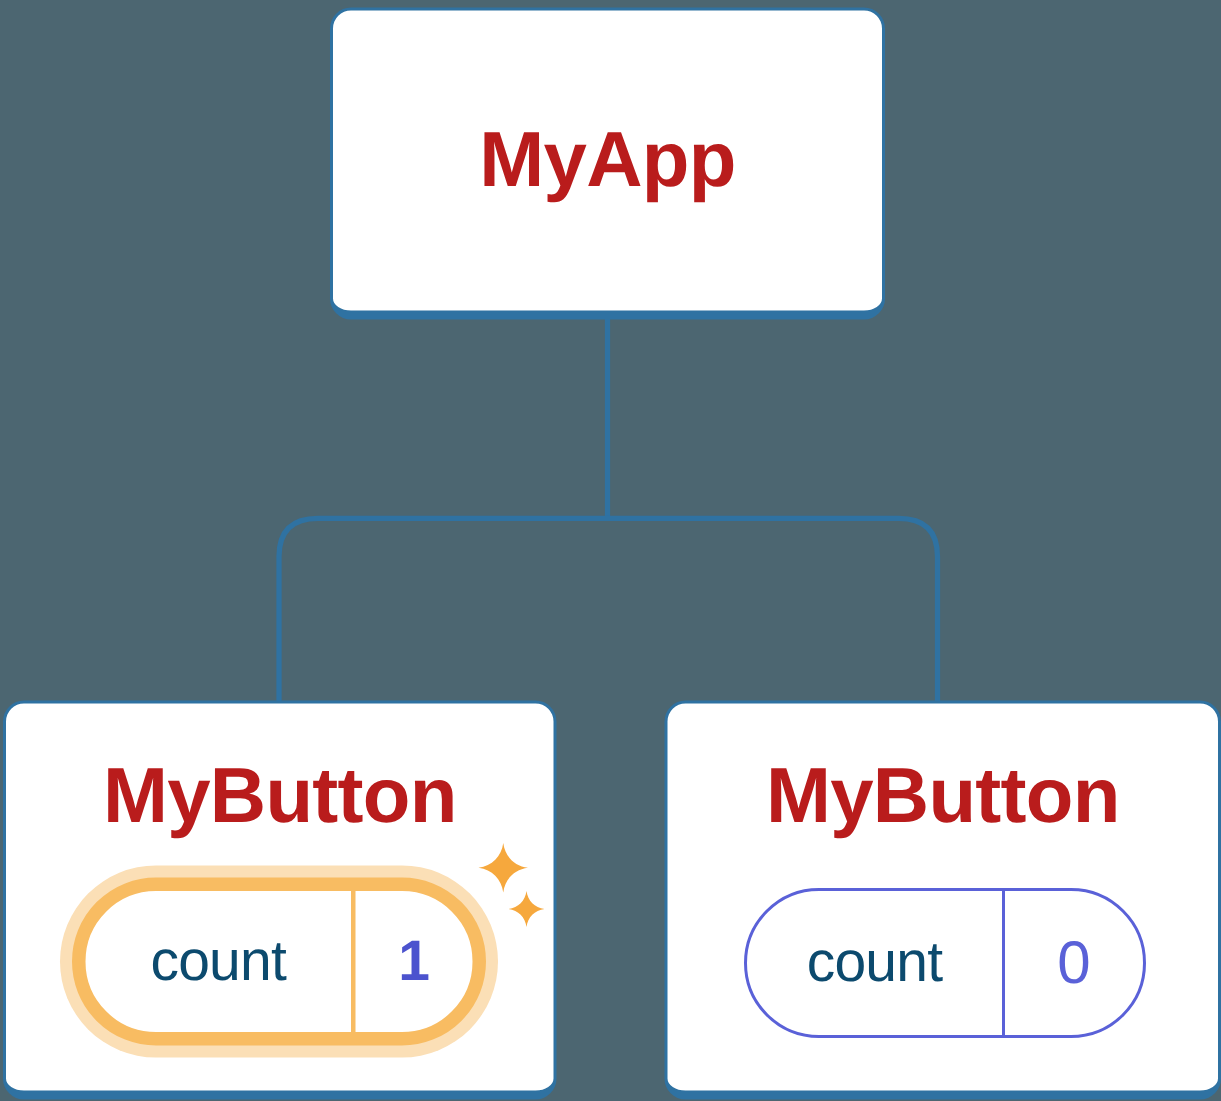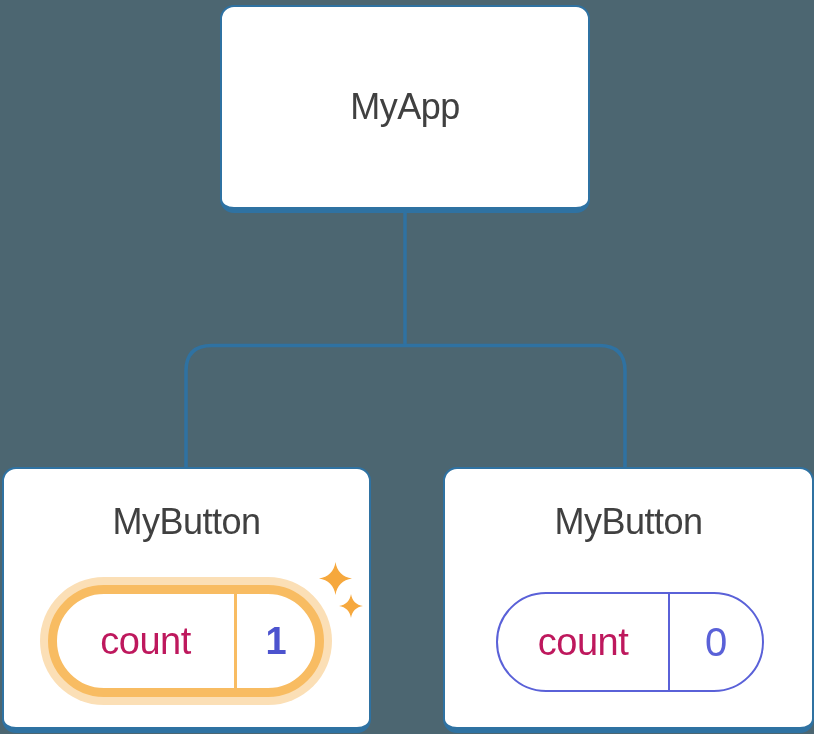--- a/index.html
+++ b/index.html
@@ -24,23 +24,23 @@
     z-index: 1;
   }
   #node-myapp {
     left: 220px; top: 5px; width: 370px; height: 208px;
     display: flex; align-items: center; justify-content: center;
   }
   #node-mybutton-left  { left: 2px;   top: 467px; width: 369px; height: 266px; }
   #node-mybutton-right { left: 443px; top: 467px; width: 371px; height: 266px; }
 
   .node-title {
-    font-size: 36px;
-    font-weight: 400;
-    color: #404040;
+    font-size: 52px;
+    font-weight: 700;
+    color: #b91c1c;
     letter-spacing: -0.5px;
   }
   .button-title {
     position: absolute;
     top: 32px; left: 0; width: 100%;
     text-align: center;
   }
 
   .state-pill {
     position: absolute;
@@ -65,21 +65,21 @@
     display: flex;
     align-items: center;
     justify-content: center;
   }
   .pill-key-cell { flex: 1 1 auto; }
   #pill-left  .pill-value-cell { width: 81px; border-left: 3px solid #F8BC62; }
   #pill-right .pill-value-cell { width: 94px; border-left: 2px solid #5A61D8; }
 
   .state-key {
     font-size: 38px;
-    color: #be185d;
+    color: #0c4a6e;
     letter-spacing: -0.5px;
   }
   #pill-left .state-value {
     font-size: 38px;
     font-weight: 700;
     color: #4C53CE;
   }
   #pill-right .state-value {
     font-size: 40px;
     font-weight: 400;

